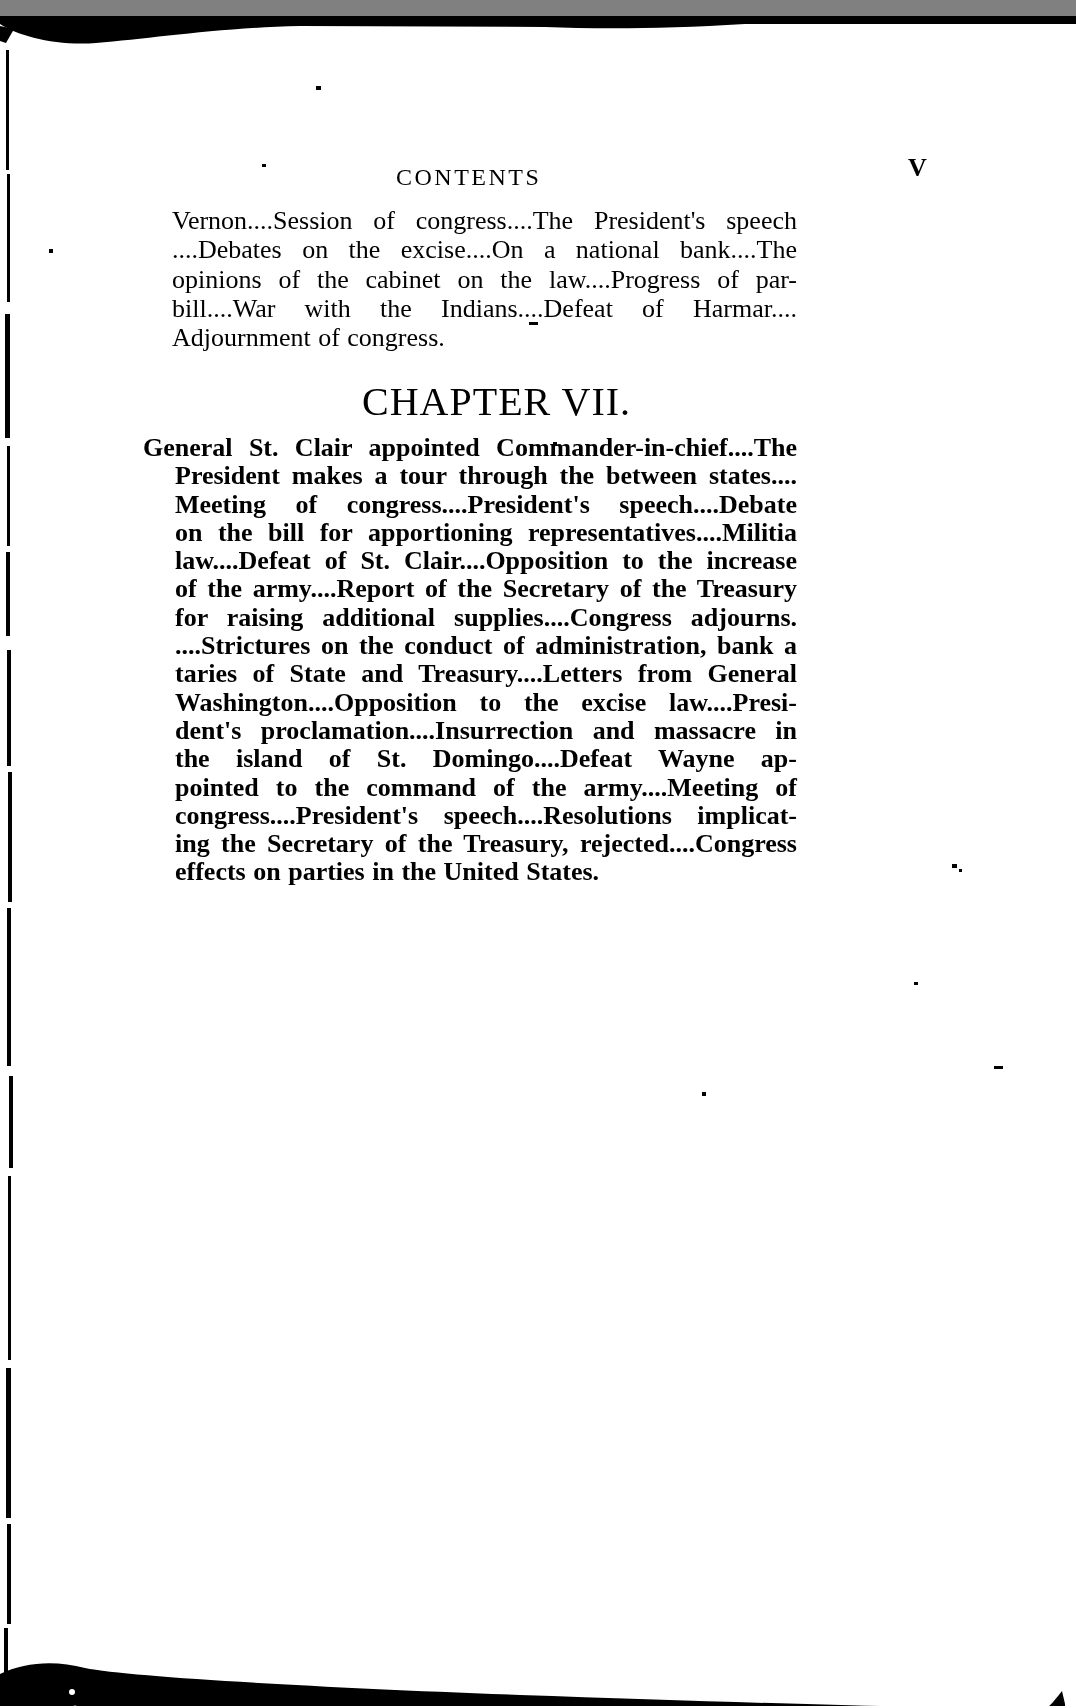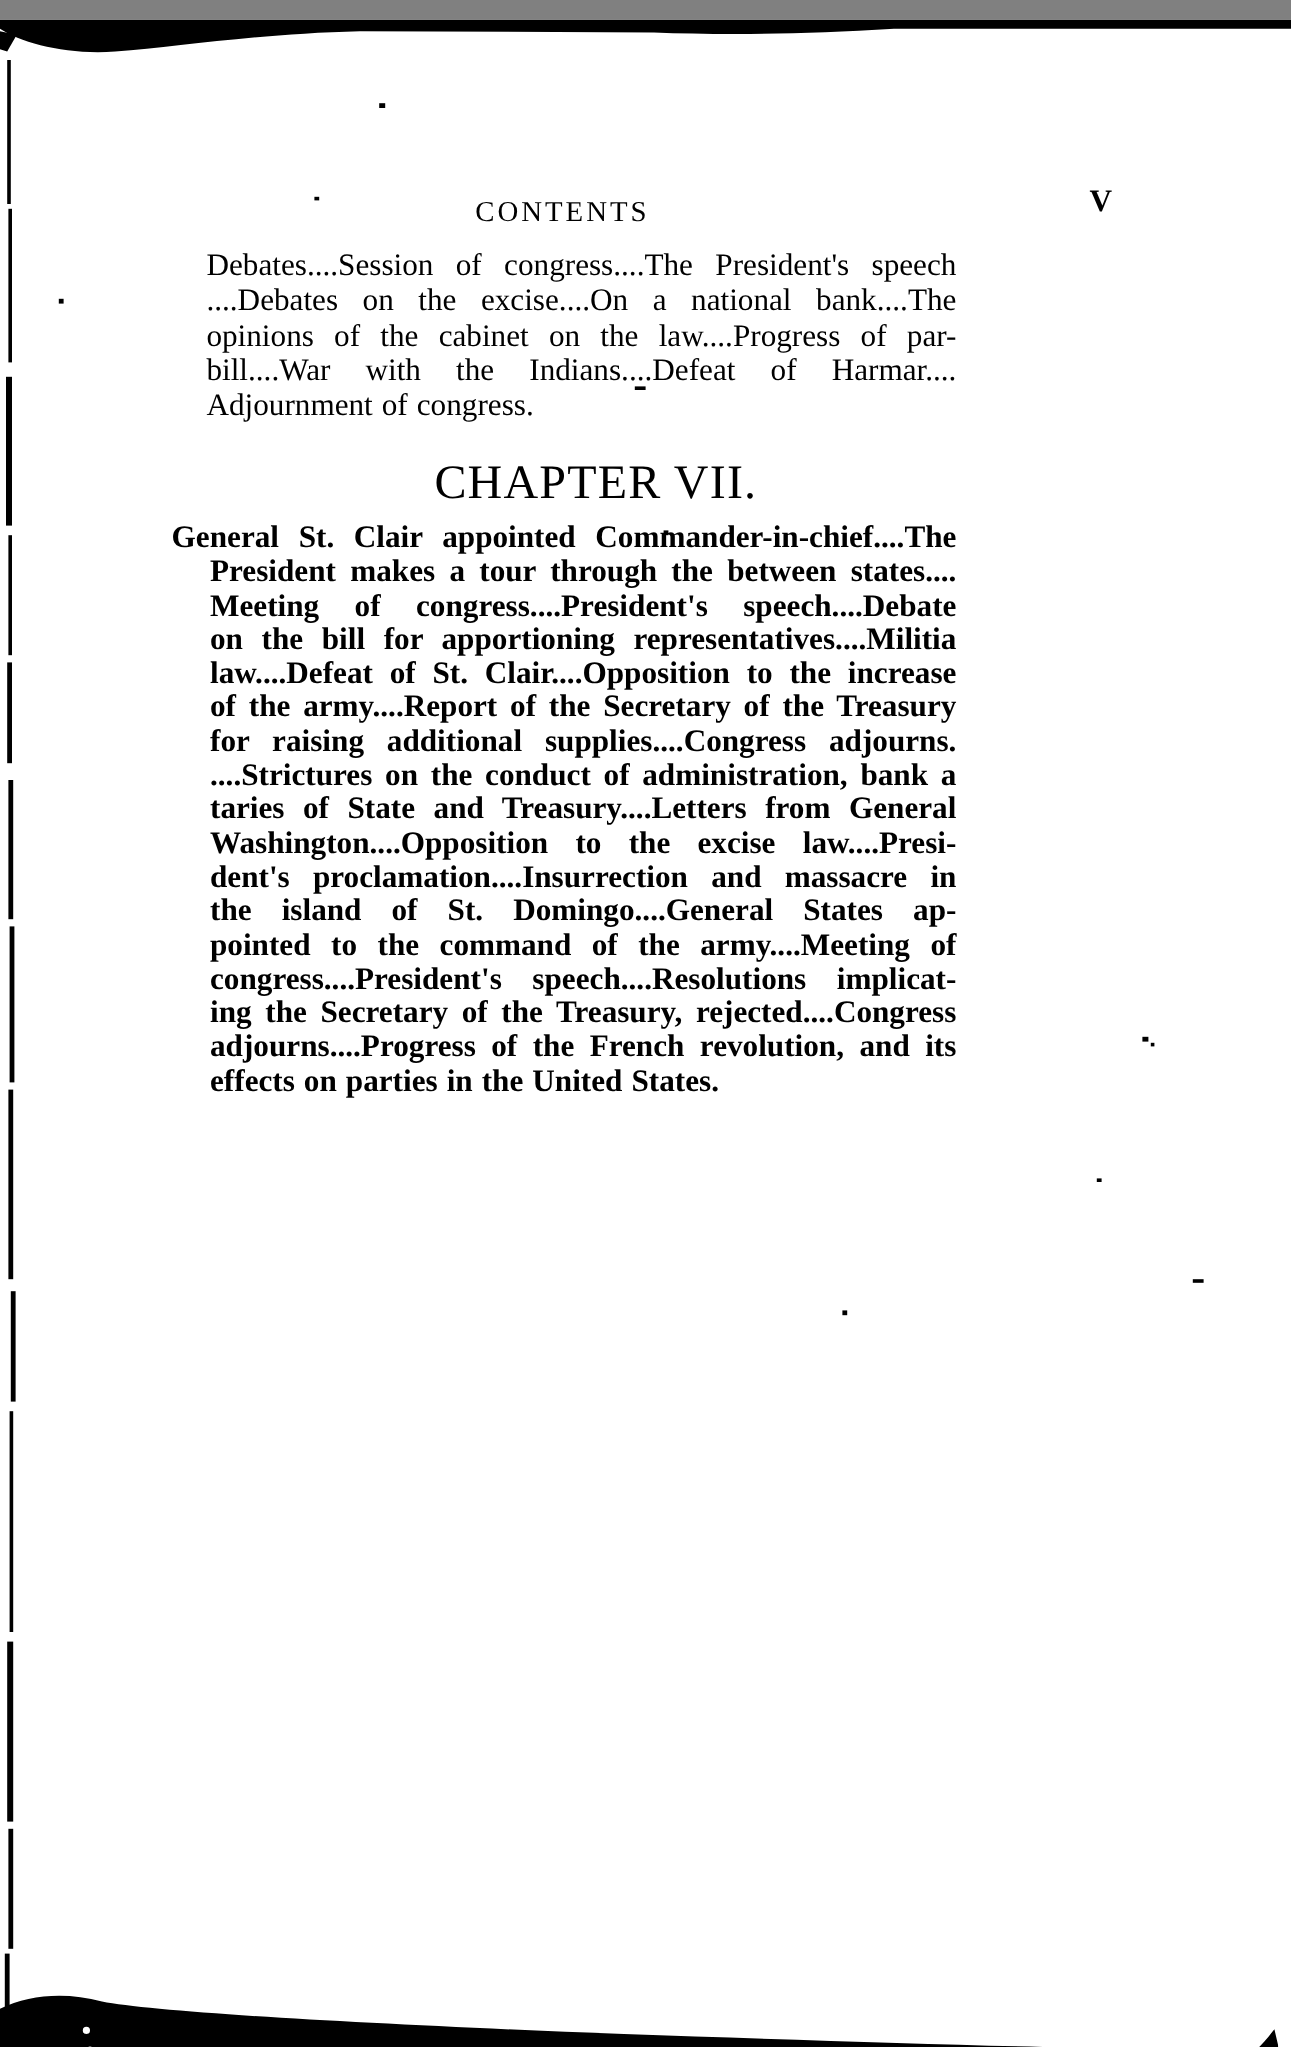--- a/index.html
+++ b/index.html
@@ -124,42 +124,41 @@
       <rect x="702" y="1076" width="4" height="4"></rect>
     </g>
   </svg>
 
   <header>
     <div class="head-title">CONTENTS</div>
     <div class="folio">V</div>
   </header>
 
   <section class="para para1">
-      <div class="tline">Debates....Session of congress....The President's speech</div>
+      <div class="tline">Vernon....Session of congress....The President's speech</div>
       <div class="tline">....Debates on the excise....On a national bank....The</div>
       <div class="tline">opinions of the cabinet on the law....Progress of par-</div>
       <div class="tline">bill....War with the Indians....Defeat of Harmar....</div>
       <div class="tline last">Adjournment of congress.</div>
     </section>
 
   <h2 class="chapter-heading">CHAPTER VII.</h2>
 
   <section class="para para2">
       <div class="tline">General St. Clair appointed Commander-in-chief....The</div>
       <div class="tline">President makes a tour through the between states....</div>
       <div class="tline">Meeting of congress....President's speech....Debate</div>
       <div class="tline">on the bill for apportioning representatives....Militia</div>
       <div class="tline">law....Defeat of St. Clair....Opposition to the increase</div>
       <div class="tline">of the army....Report of the Secretary of the Treasury</div>
       <div class="tline">for raising additional supplies....Congress adjourns.</div>
       <div class="tline">....Strictures on the conduct of administration, bank a</div>
       <div class="tline">taries of State and Treasury....Letters from General</div>
       <div class="tline">Washington....Opposition to the excise law....Presi-</div>
       <div class="tline">dent's proclamation....Insurrection and massacre in</div>
-      <div class="tline">the island of St. Domingo....General States ap-</div>
+      <div class="tline">the island of St. Domingo....Defeat Wayne ap-</div>
       <div class="tline">pointed to the command of the army....Meeting of</div>
       <div class="tline">congress....President's speech....Resolutions implicat-</div>
       <div class="tline">ing the Secretary of the Treasury, rejected....Congress</div>
-      <div class="tline">adjourns....Progress of the French revolution, and its</div>
       <div class="tline last">effects on parties in the United States.</div>
     </section>
 
 </div>
 
 </body></html>

